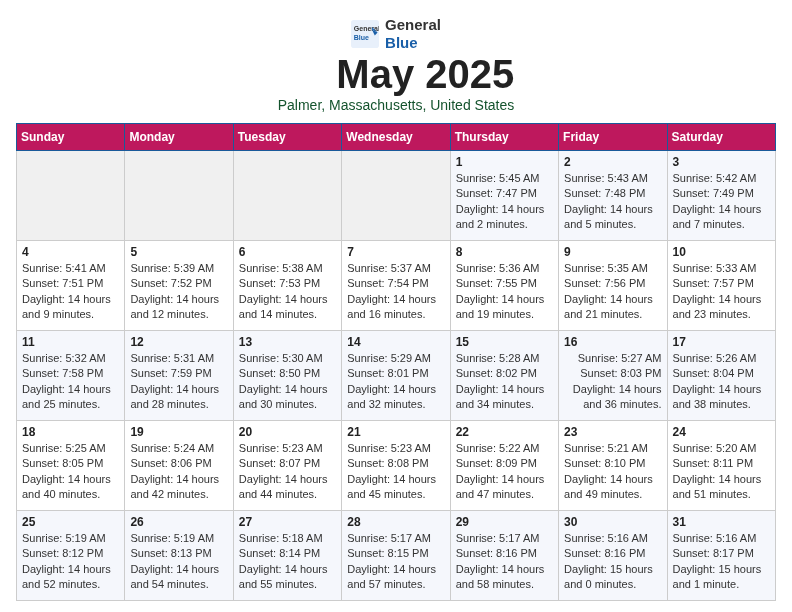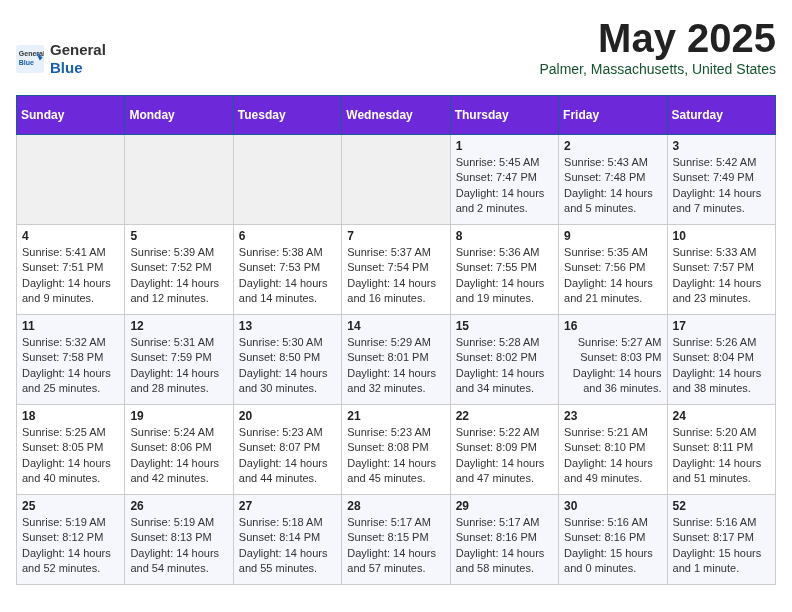--- a/index.html
+++ b/index.html
@@ -6,22 +6,23 @@
     body {
       font-family: Arial, sans-serif;
       background: #fff;
       width: 792px;
       min-height: 612px;
       padding: 16px;
     }
     .header-area {
       display: flex;
       justify-content: space-between;
-      align-items: flex-end;
-      margin-bottom: 18px;
+      align-items: center;
+      margin-bottom: 10px;
+      flex-direction: column;
     }
     .logo {
       display: flex;
       align-items: center;
     }
     .logo-icon {
       width: 28px;
       height: 28px;
       margin-right: 2px;
     }
@@ -36,25 +37,25 @@
     .location {
       font-size: 14px;
       color: #14532d;
     }
     table {
       width: 100%;
       border-collapse: collapse;
       table-layout: fixed;
     }
     thead tr th {
-      background-color: #6d28d9;
+      background-color: #be185d;
       color: #fff;
       font-size: 12px;
       font-weight: bold;
-      padding: 12px 4px;
+      padding: 6px 4px;
       text-align: left;
       border: 1px solid #1a5a9a;
     }
     tbody tr td {
       border: 1px solid #ccc;
       vertical-align: top;
       padding: 4px 5px;
       font-size: 10px;
       color: #222;
       height: 90px;
@@ -335,21 +336,21 @@
 and 58 minutes.</div>
         </td>
         <td>
           <span class="day-number">30</span>
           <div class="cell-content" style="white-space: pre-line;">Sunrise: 5:16 AM
 Sunset: 8:16 PM
 Daylight: 15 hours
 and 0 minutes.</div>
         </td>
         <td>
-          <span class="day-number">52</span>
+          <span class="day-number">31</span>
           <div class="cell-content" style="white-space: pre-line;">Sunrise: 5:16 AM
 Sunset: 8:17 PM
 Daylight: 15 hours
 and 1 minute.</div>
         </td>
       </tr>
     </tbody>
 </table>
 
 </body></html>

